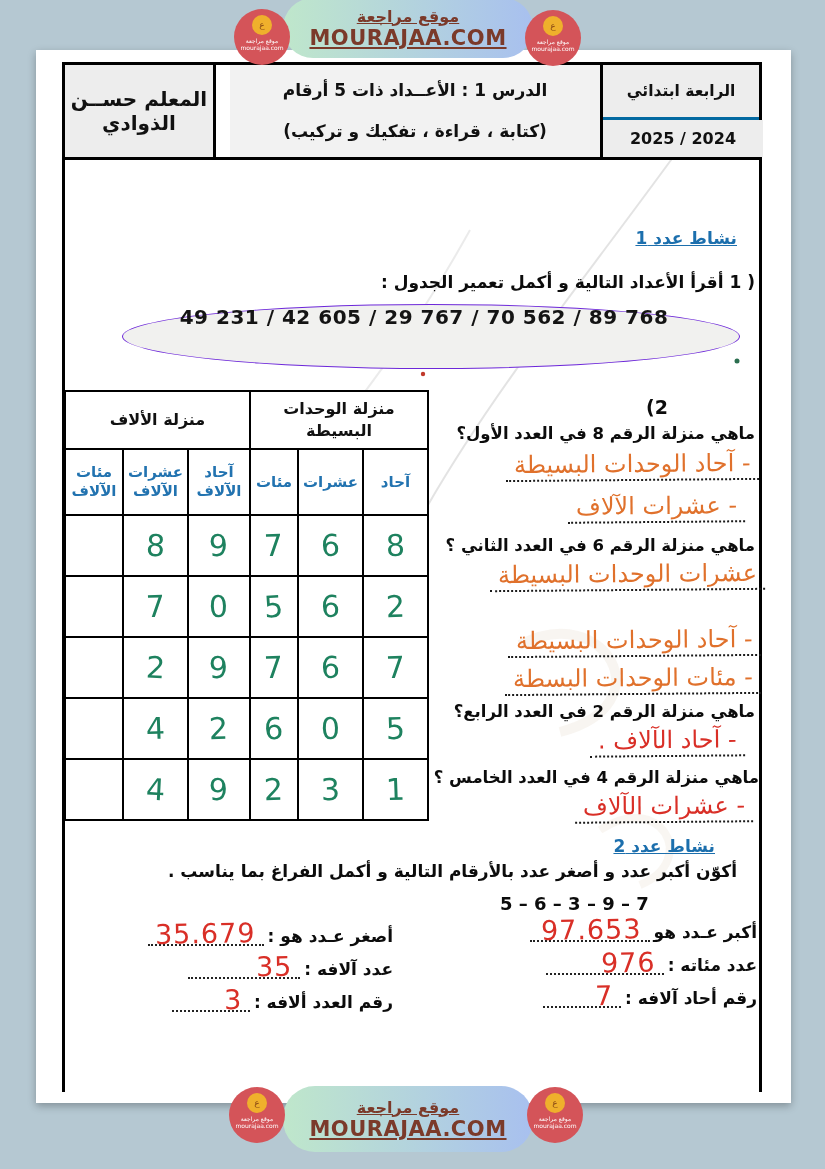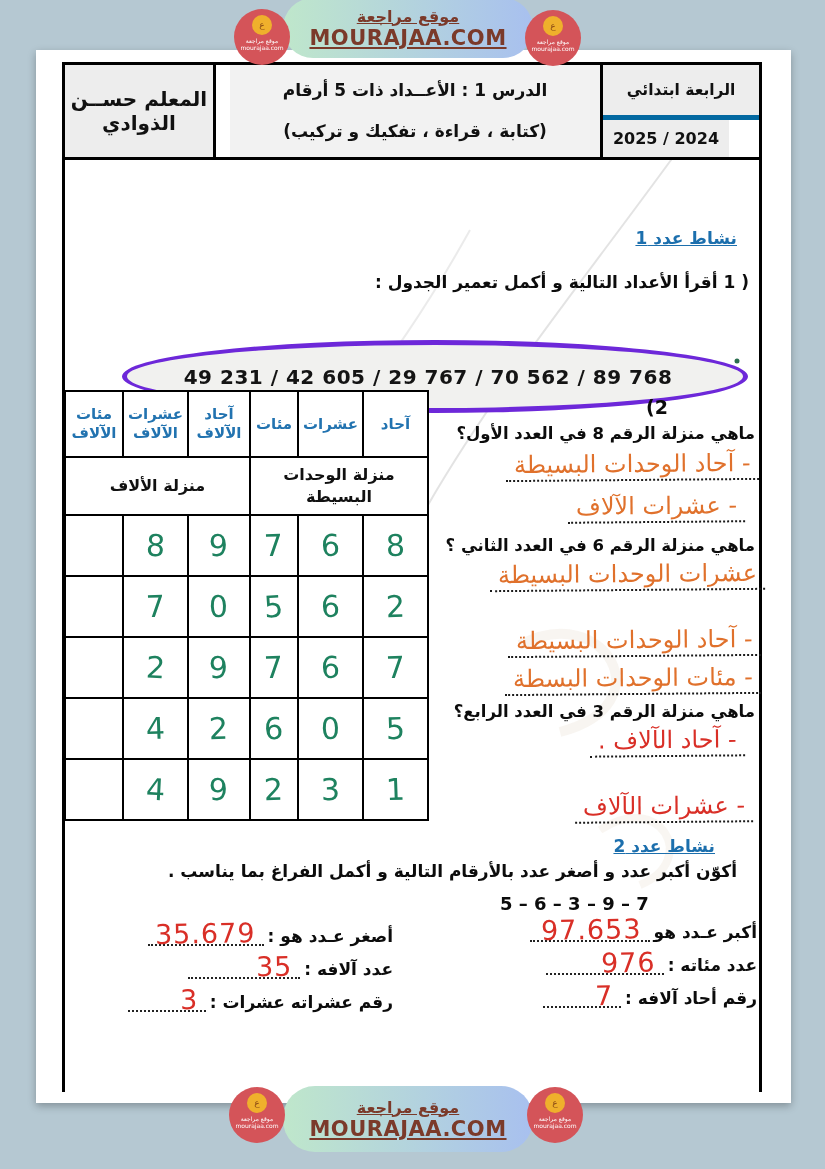--- a/index.html
+++ b/index.html
@@ -19,33 +19,33 @@
         display:flex;align-items:center;justify-content:center;font-size:9px;color:#8a4a16;}
   .logo-ar{font-size:6px;color:#fff;margin-top:3px;line-height:6px;}
   .logo-en{font-size:6px;color:#fff;line-height:7px;}
   
   .head-table{position:absolute;left:62px;top:62px;width:700px;height:98px;border:3px solid #000;box-sizing:border-box;background:#fff;}
   .head-cell{position:absolute;box-sizing:border-box;background:#ededed;display:flex;align-items:center;justify-content:center;
              font-weight:bold;color:#111;text-align:center;}
   .cell-teacher{left:0;top:0;width:151px;height:100%;border-right:3px solid #000;font-size:20px;}
   .cell-lesson{left:165px;top:0;width:373px;height:100%;border-right:3px solid #000;background:#f2f2f2;
                flex-direction:column;line-height:1.5;font-size:17px;gap:16px;}
-  .cell-grade{left:538px;top:0;width:156px;height:55px;border-bottom:5px solid #0369a1;font-size:15.5px;}
-  .cell-year{left:538px;top:55px;width:126px;height:37px;font-size:16px;}
+  .cell-grade{left:538px;top:0;width:156px;height:55px;border-bottom:3px solid #0369a1;font-size:15.5px;}
+  .cell-year{left:538px;top:55px;width:160px;height:37px;font-size:16px;}
   
   .frame-line{position:absolute;width:3px;background:#000;top:160px;height:932px;}
   .frame-left{left:62px;} .frame-right{left:759px;}
   
   .sec-title{position:absolute;direction:rtl;font-size:17px;font-weight:bold;color:var(--accent_blue);
              text-decoration:underline;}
   .instruction{position:absolute;direction:rtl;font-size:17px;font-weight:bold;color:#0c0c0c;white-space:nowrap;}
   .num-ltr{direction:ltr;unicode-bidi:isolate;}
   
-  .ellipse{position:absolute;left:122px;top:340px;width:616px;height:63px;border-radius:50%;
-           background:#f1f1ef;border:5px solid #6d28d9;display:flex;align-items:center;justify-content:center;}
+  .ellipse{position:absolute;left:122px;top:304px;width:616px;height:63px;border-radius:50%;
+           background:#f1f1ef;border:1px solid #6d28d9;display:flex;align-items:flex-start;justify-content:center;}
   .ellipse-text{direction:ltr;font-size:20px;font-weight:bold;color:#141414;letter-spacing:.5px;padding-right:14px;}
   
   .pv-wrap{position:absolute;left:64px;top:390px;}
   table.pv{border-collapse:collapse;table-layout:fixed;background:#fff;}
   table.pv td,table.pv th{border:2.5px solid #000;text-align:center;vertical-align:middle;padding:0;}
   table.pv .grp{height:56px;font-size:16px;font-weight:bold;color:#111;line-height:1.35;}
   table.pv .sub{height:64px;font-size:15px;font-weight:bold;color:var(--table_header_blue);line-height:1.25;}
   table.pv .dr{height:59px;}
   .hwg{display:inline-block;color:var(--hw_green);font-size:30px;font-weight:400;transform:rotate(-2deg);}
   tr:nth-child(odd) td:nth-child(2) .hwg{transform:rotate(3deg);}
@@ -110,53 +110,53 @@
     </div>
     <div class="head-cell cell-grade" dir="rtl">الرابعة ابتدائي</div>
     <div class="head-cell cell-year num-ltr">2025 / 2024</div>
   </div>
 
   <div class="frame-line frame-left"></div>
   <div class="frame-line frame-right"></div>
 
   <div class="sec-title" style="right:88px;top:228px;">نشاط عدد 1</div>
 
-  <div class="instruction" style="right:76px;top:272px;">
+  <div class="instruction" style="right:70px;top:272px;">
     <span class="num-ltr">1 )</span>
     <span>أقرأ الأعداد التالية و أكمل تعمير الجدول :</span>
   </div>
 
   <div class="ellipse">
     <span class="ellipse-text">49 231 /  42 605  /  29 767 /  70 562   /  89 768</span>
   </div>
 
   <div class="pv-wrap">
     <table class="pv">
       <colgroup>
         <col style="width:58px">
           <col style="width:65px">
           <col style="width:62px">
         <col style="width:48px">
           <col style="width:65px">
           <col style="width:65px">
       </colgroup>
       <tbody>
           <tr>
+        <th class="grp" colspan="3">منزلة الألاف</th>
+        <th class="grp" colspan="3">منزلة الوحدات البسيطة</th>
+      </tr>
+      <tr>
         <th class="sub">مئات الآلاف</th>
         <th class="sub">عشرات الآلاف</th>
         <th class="sub">آحاد الآلاف</th>
         <th class="sub">مئات</th>
         <th class="sub">عشرات</th>
         <th class="sub">آحاد</th>
       </tr>
       <tr>
-        <th class="grp" colspan="3">منزلة الألاف</th>
-        <th class="grp" colspan="3">منزلة الوحدات البسيطة</th>
-      </tr>
-      <tr>
         <td class="dr"><span class="hwg"></span></td>
         <td class="dr"><span class="hwg">8</span></td>
         <td class="dr"><span class="hwg">9</span></td>
         <td class="dr"><span class="hwg">7</span></td>
         <td class="dr"><span class="hwg">6</span></td>
         <td class="dr"><span class="hwg">8</span></td>
       </tr>
       <tr>
         <td class="dr"><span class="hwg"></span></td>
         <td class="dr"><span class="hwg">7</span></td>
@@ -203,24 +203,25 @@
 
   <div class="qblock qtext" style="right:70px;top:536px;">ماهي منزلة الرقم 6 في العدد الثاني ؟</div>
   <div class="qblock ans orange" style="right:60px;top:560px;">
     <span class="dotted">عشرات الوحدات البسيطة</span></div>
 
   <div class="qblock ans orange" style="right:64px;top:626px;">
     <span class="dotted">- آحاد الوحدات البسيطة</span></div>
   <div class="qblock ans orange" style="right:64px;top:664px;">
     <span class="dotted">- مئات الوحدات البسطة</span></div>
 
-  <div class="qblock qtext" style="right:70px;top:702px;">ماهي منزلة الرقم 3 في العدد الرابع؟</div>
+  <div class="qblock qtext" style="right:70px;top:702px;">ماهي منزلة الرقم 2 في العدد الرابع؟</div>
   <div class="qblock ans red" style="right:80px;top:726px;">
     <span class="dotted">- آحاد الآلاف .</span></div>
 
+  <div class="qblock qtext" style="right:66px;top:768px;">ماهي منزلة الرقم 4 في العدد الخامس ؟</div>
   <div class="qblock ans red" style="right:72px;top:792px;">
     <span class="dotted">- عشرات الآلاف</span></div>
 
   <div class="sec-title" style="right:110px;top:836px;">نشاط عدد 2</div>
 
   <div class="instruction" style="right:88px;top:861px;">أكوّن أكبر عدد و أصغر عدد بالأرقام التالية و أكمل الفراغ بما يناسب .</div>
 
   <div class="digits-line" style="left:500px;top:893px;width:160px;">5 – 6 – 3 – 9 – 7</div>
 
   <div class="fill-col" style="right:68px;top:922px;width:320px;">
@@ -251,21 +252,21 @@
         <span class="fill-value">35.679</span>
         </span>
     </div>
     <div class="fill-row">
       <span class="fill-label">عدد آلافه :</span>
       <span class="fill-blank" style="min-width:112px;">
         <span class="fill-value">35</span>
         </span>
     </div>
     <div class="fill-row">
-      <span class="fill-label">رقم عشراته عشرات :</span>
+      <span class="fill-label">رقم العدد ألافه :</span>
       <span class="fill-blank">
         <span class="fill-value">3</span>
         </span>
     </div>
   </div>
 
   <div class="pill" style="left:283px;top:1086px;height:66px;">
     <div class="pill-ar">موقع مراجعة</div>
     <div class="pill-en">MOURAJAA.COM</div>
   </div>

